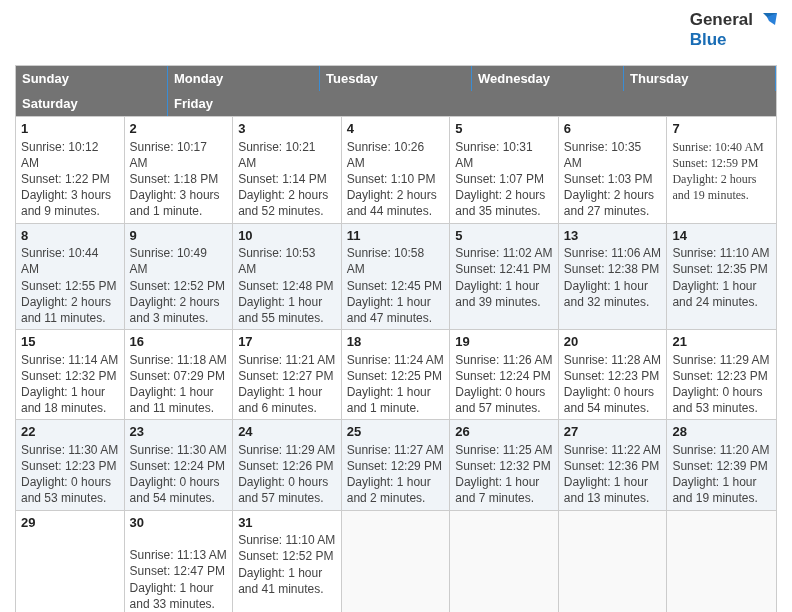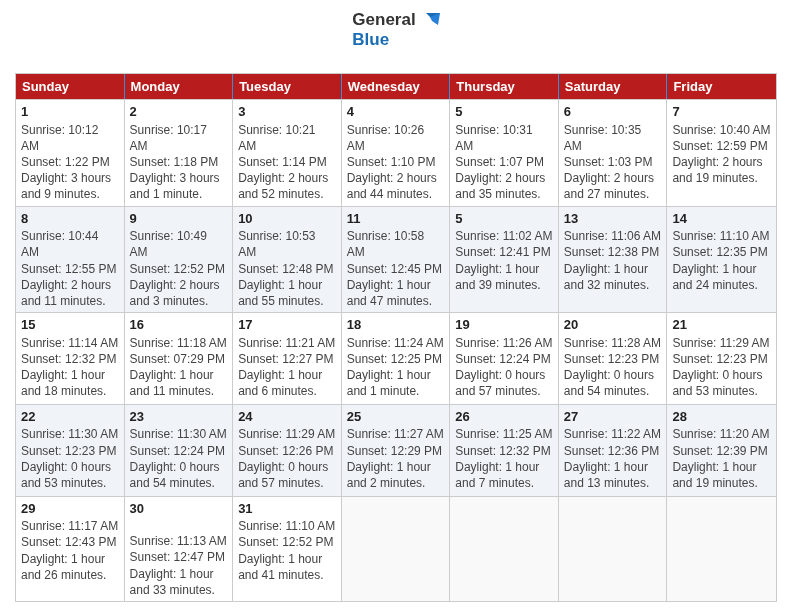--- a/index.html
+++ b/index.html
@@ -12,23 +12,23 @@
     }
     .page {
       width: 792px;
       height: 612px;
       display: flex;
       flex-direction: column;
       padding: 10px 15px;
     }
     .header {
       display: flex;
-      justify-content: center;
+      justify-content: flex-end;
       align-items: flex-start;
-      margin-bottom: 24px;
+      margin-bottom: 16px;
     }
     .logo {
       display: flex;
       align-items: center;
       gap: 4px;
     }
     .title-area {
       text-align: right;
     }
     .month-title {
@@ -41,22 +41,22 @@
       color: #555;
     }
     .calendar {
       flex: 1;
       display: flex;
       flex-direction: column;
       border: 1px solid #ccc;
     }
     .cal-header {
       display: grid;
-      grid-template-columns: repeat(7, 1fr);
-      background: #b91c1c;
+      grid-template-columns: repeat(5, 1fr);
+      background: #737373;
     }
     .cal-header-cell {
       color: #fff;
       font-weight: bold;
       font-size: 13px;
       padding: 5px 6px;
       border-right: 1px solid #3a8dd5;
     }
     .cal-header-cell:last-child {
       border-right: none;
@@ -167,21 +167,21 @@
 Daylight: 2 hours and 35 minutes.</div>
           </div>
           <div class="cal-cell">
             <span class="day-num">6</span>
             <div class="day-info" style="white-space: pre-line;">Sunrise: 10:35 AM
 Sunset: 1:03 PM
 Daylight: 2 hours and 27 minutes.</div>
           </div>
           <div class="cal-cell">
             <span class="day-num">7</span>
-            <div class="day-info" style="white-space: pre-line;">Sunrise: 10:40 AM
+            <div class="day-info" style="white-space: pre-line; font-family: Liberation Serif, serif;">Sunrise: 10:40 AM
 Sunset: 12:59 PM
 Daylight: 2 hours and 19 minutes.</div>
           </div>
         </div>
         <div class="cal-row">
           <div class="cal-cell shaded">
             <span class="day-num">8</span>
             <div class="day-info" style="white-space: pre-line;">Sunrise: 10:44 AM
 Sunset: 12:55 PM
 Daylight: 2 hours and 11 minutes.</div>
@@ -307,23 +307,20 @@
           <div class="cal-cell shaded">
             <span class="day-num">28</span>
             <div class="day-info" style="white-space: pre-line;">Sunrise: 11:20 AM
 Sunset: 12:39 PM
 Daylight: 1 hour and 19 minutes.</div>
           </div>
         </div>
         <div class="cal-row">
           <div class="cal-cell">
             <span class="day-num">29</span>
-            <div class="day-info" style="white-space: pre-line;">Sunrise: 11:17 AM
-Sunset: 12:43 PM
-Daylight: 1 hour and 26 minutes.</div>
           </div>
           <div class="cal-cell">
             <span class="day-num">30</span>
             <div class="day-info" style="white-space: pre-line; margin-top: 16px;">Sunrise: 11:13 AM
 Sunset: 12:47 PM
 Daylight: 1 hour and 33 minutes.</div>
           </div>
           <div class="cal-cell">
             <span class="day-num">31</span>
             <div class="day-info" style="white-space: pre-line;">Sunrise: 11:10 AM

